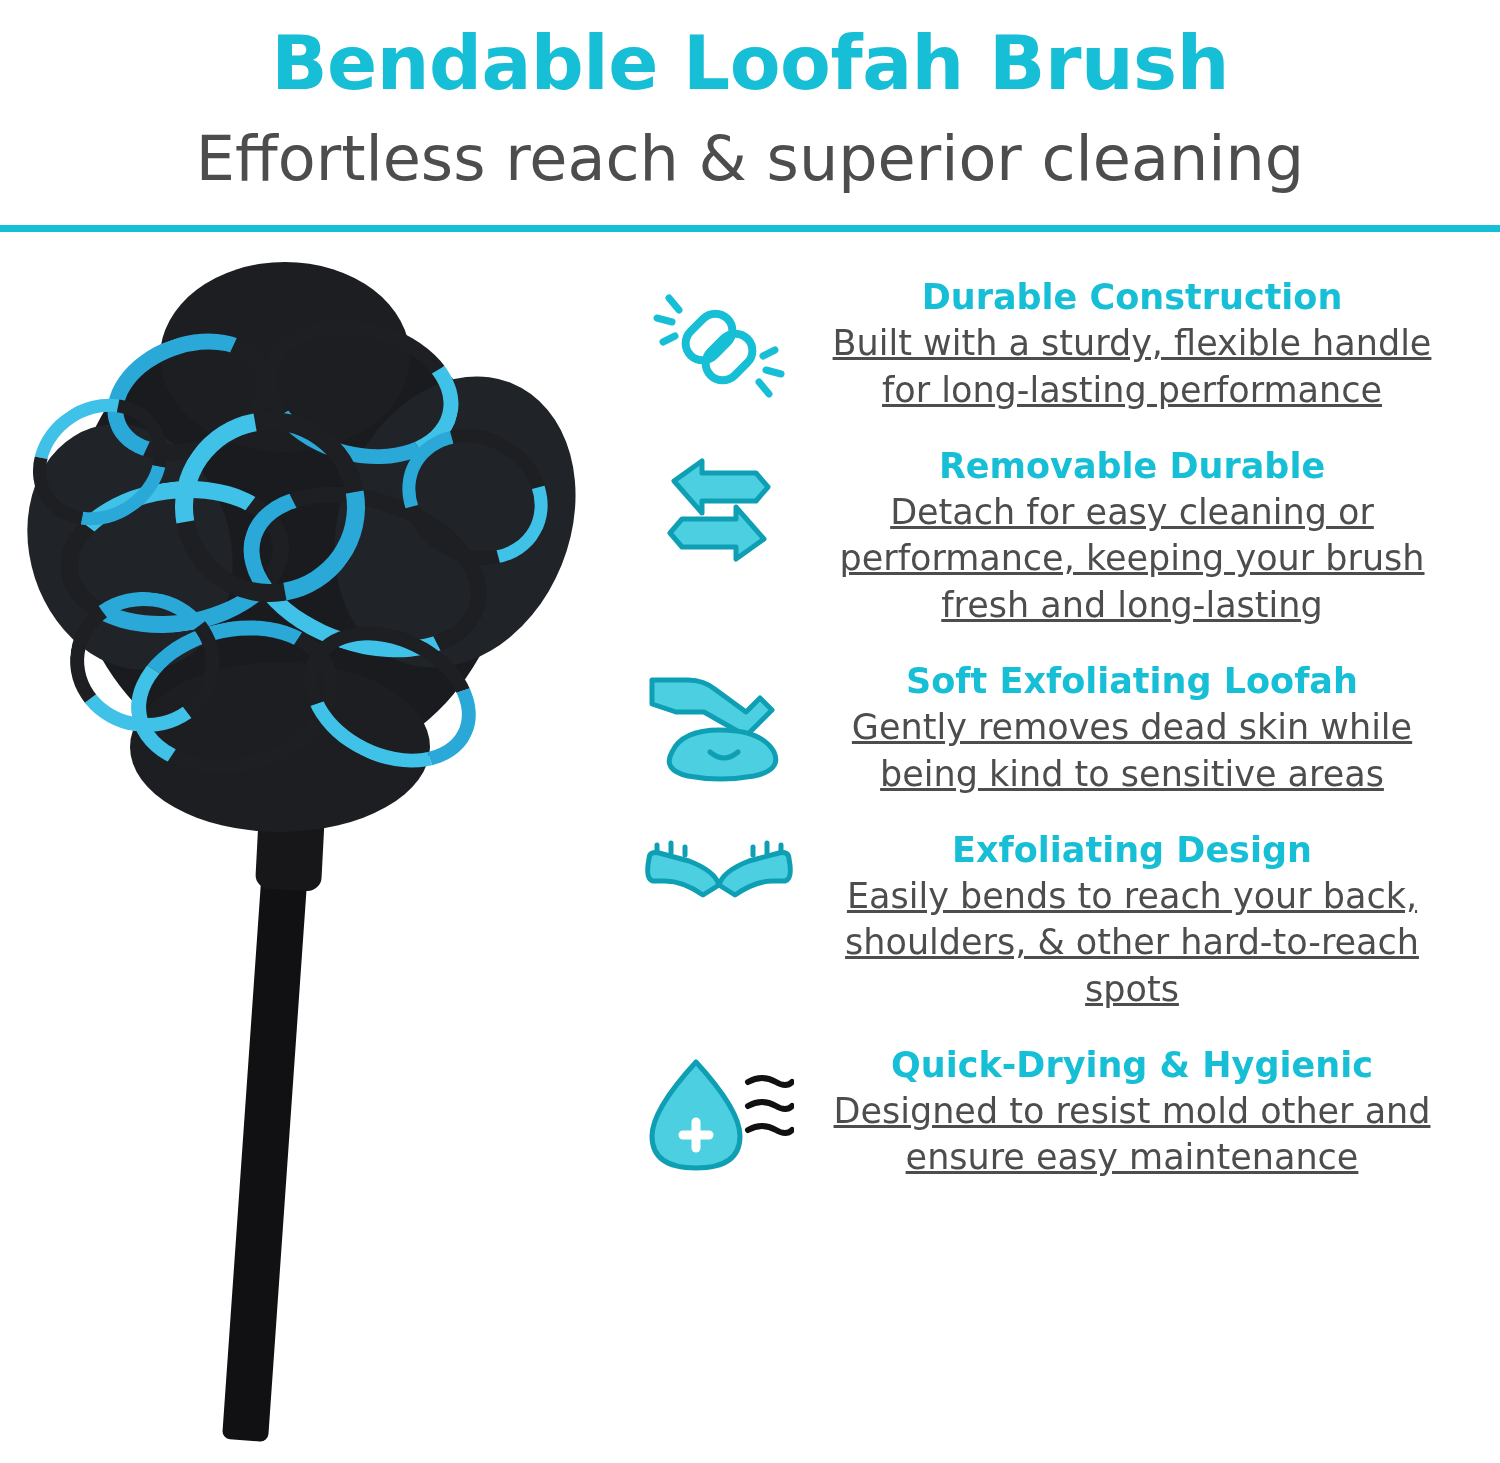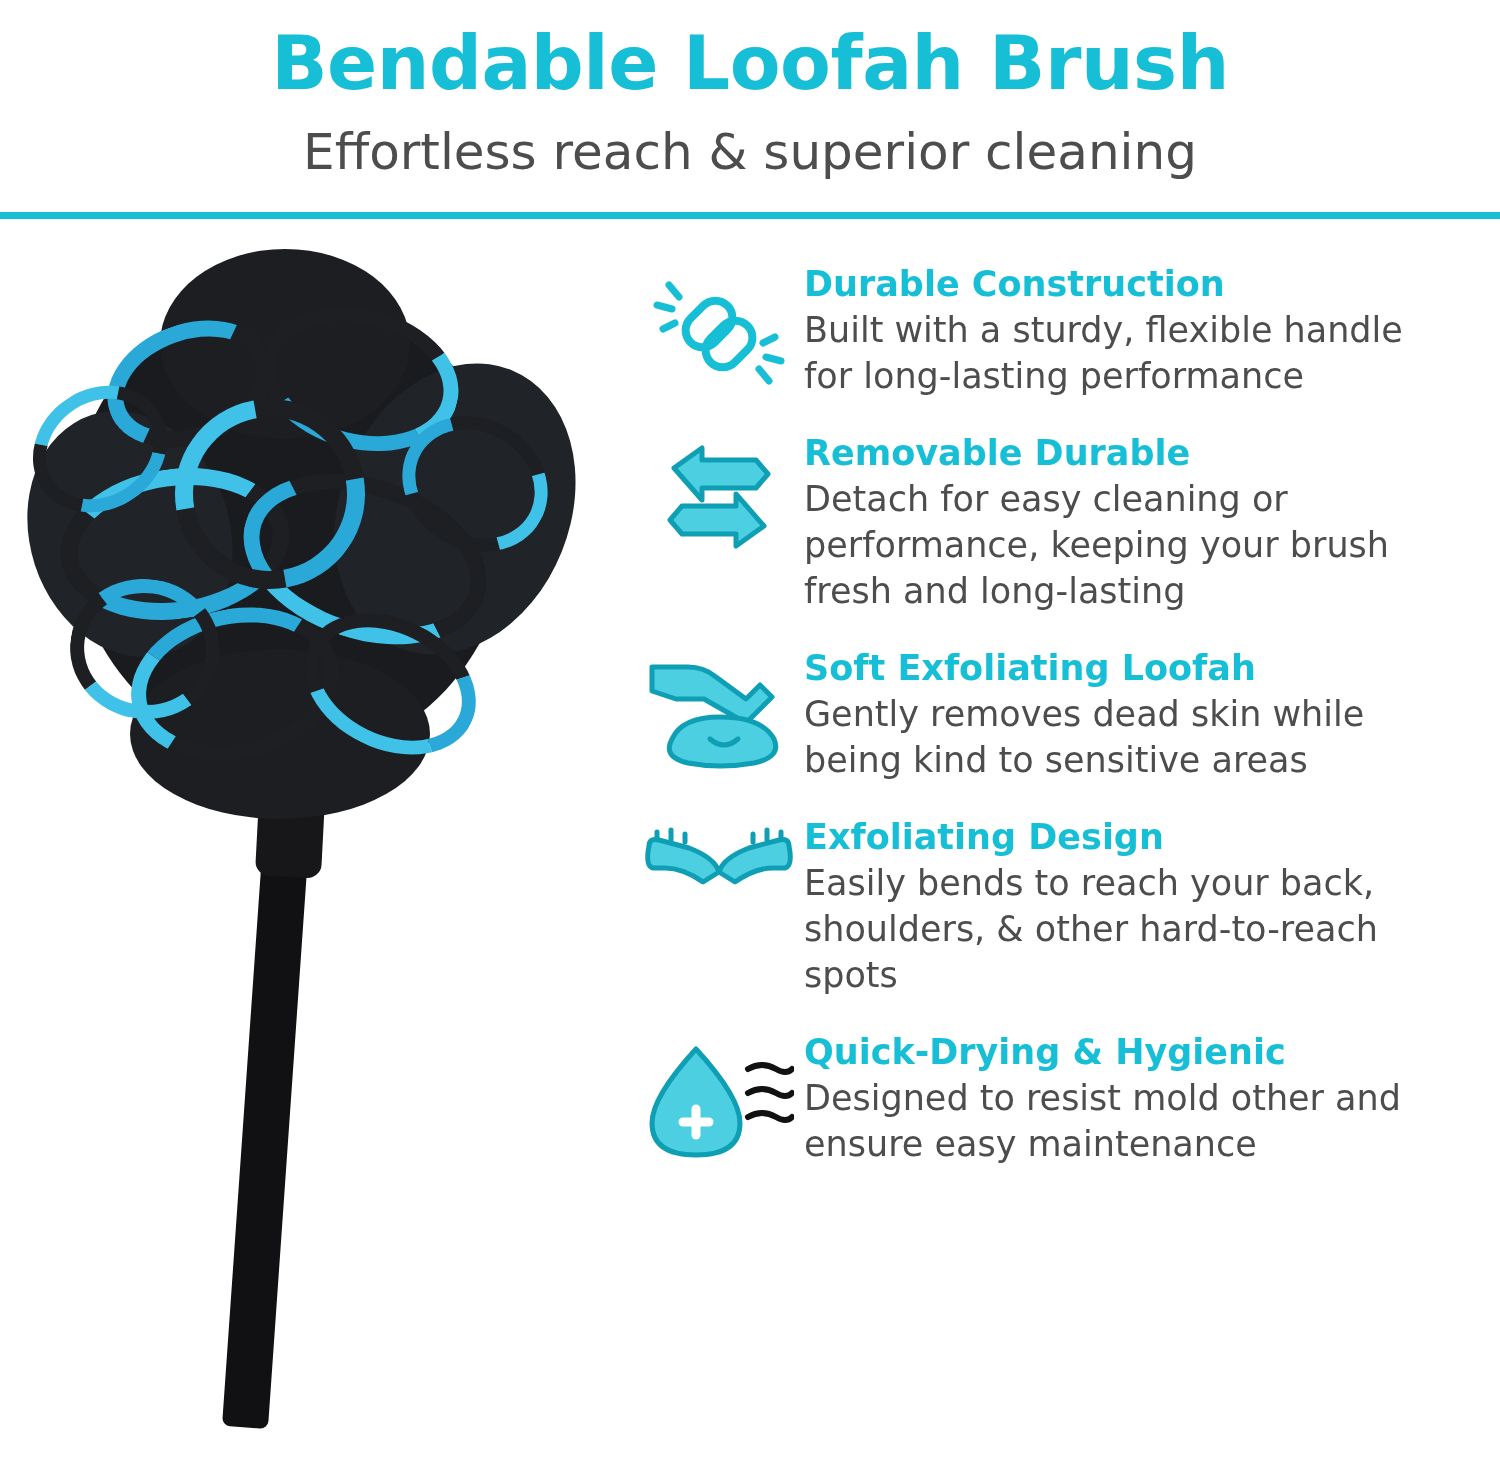--- a/index.html
+++ b/index.html
@@ -25,21 +25,21 @@
   .title {
     font-size: 74px;
     font-weight: bold;
     color: #17bfd6;
     letter-spacing: -0.5px;
     line-height: 1.05;
     margin: 0;
     padding: 0 20px;
   }
   .subtitle {
-    font-size: 50px;
+    font-size: 62px;
     color: #4d4d4d;
     margin: 22px 0 0 0;
     line-height: 1.1;
     padding: 0 20px;
   }
   .rule {
     margin-top: 32px;
     width: 100%;
     height: 7px;
     background: #17bfd6;
@@ -52,20 +52,21 @@
     height: 1210px;
   }
   .left-pane {
     width: 620px;
     position: relative;
     flex: none;
   }
   .right-pane {
     flex: 1;
     padding: 46px 40px 0 14px;
+    text-align: center;
   }
 
   
   .product {
     position: absolute;
     left: 0;
     top: 30px;
     width: 620px;
     height: 1180px;
   }
@@ -129,20 +130,21 @@
     font-size: 35px;
     font-weight: bold;
     line-height: 1.1;
     margin: 0 0 4px 0;
   }
   .fbody {
     color: #4d4d4d;
     font-size: 35px;
     line-height: 1.32;
     margin: 0;
+    text-decoration: underline;
   }
 </style>
 </head>
 <body>
 
 <div class="header">
   <h1 class="title">Bendable Loofah Brush</h1>
   <div class="subtitle">Effortless reach &amp; superior cleaning</div>
   <div class="rule"></div>
 </div>

